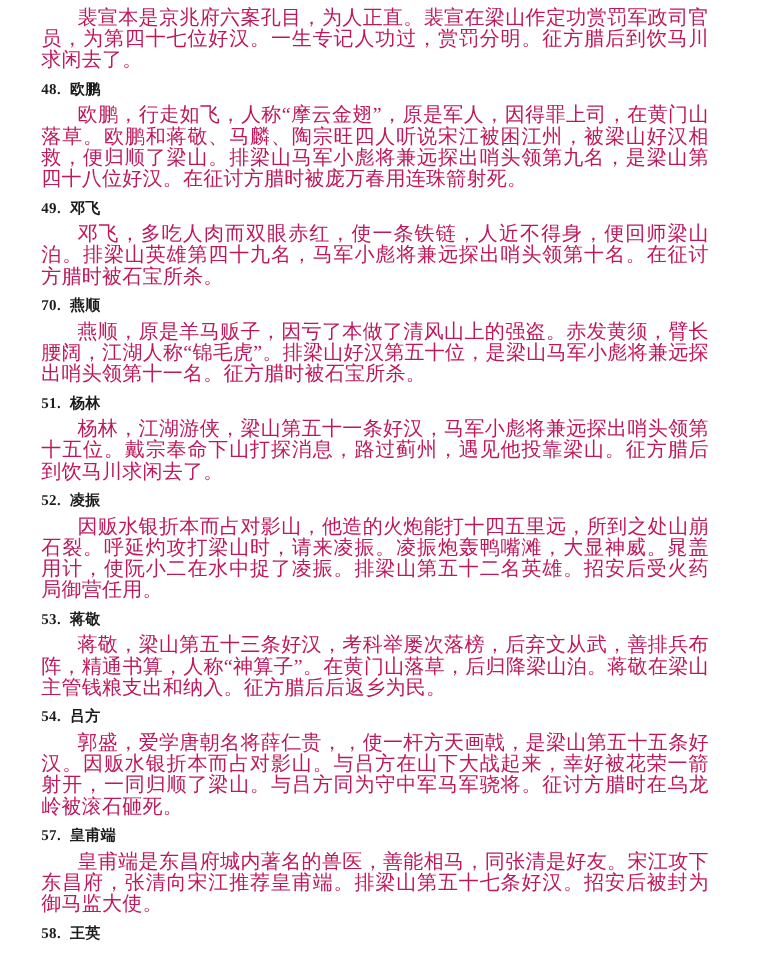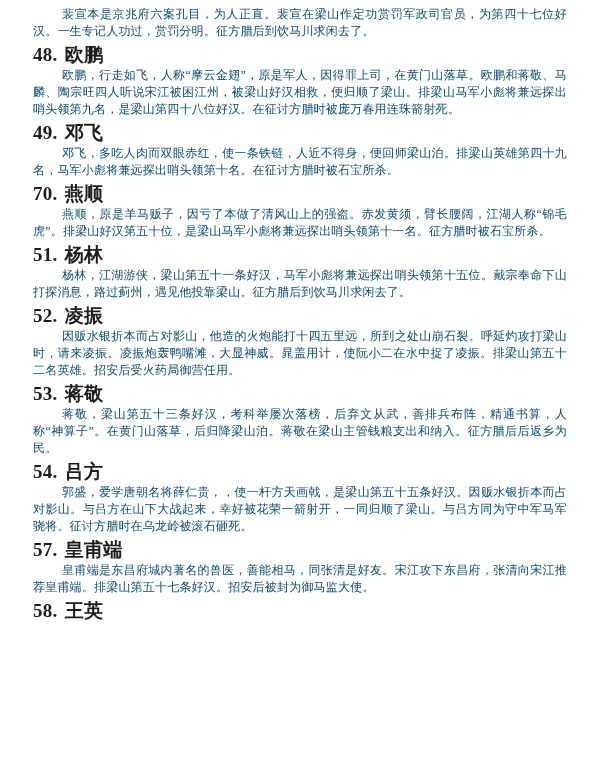--- a/index.html
+++ b/index.html
@@ -16,31 +16,31 @@
   }
   .page {
     box-sizing: border-box;
     width: 607px;
     height: 784px;
     padding: 6px 40px 0 33px;
     background: #ffffff;
   }
   .para {
     margin: 0;
-    font-size: 12px;
+    font-size: 16px;
     line-height: 17px;
     text-align: justify;
     text-indent: 29px;
     letter-spacing: 0.2px;
     word-break: break-all;
-    color: #0c4a6e;
+    color: #be185d;
   }
   .entry-heading {
     margin: 6px 0 4px 0;
-    font-size: 19px;
+    font-size: 12px;
     line-height: 17px;
     font-weight: bold;
     color: #1c1c1c;
     letter-spacing: 0.3px;
   }
   .entry-heading .num {
     margin-right: 7px;
   }
 </style>
 </head>

